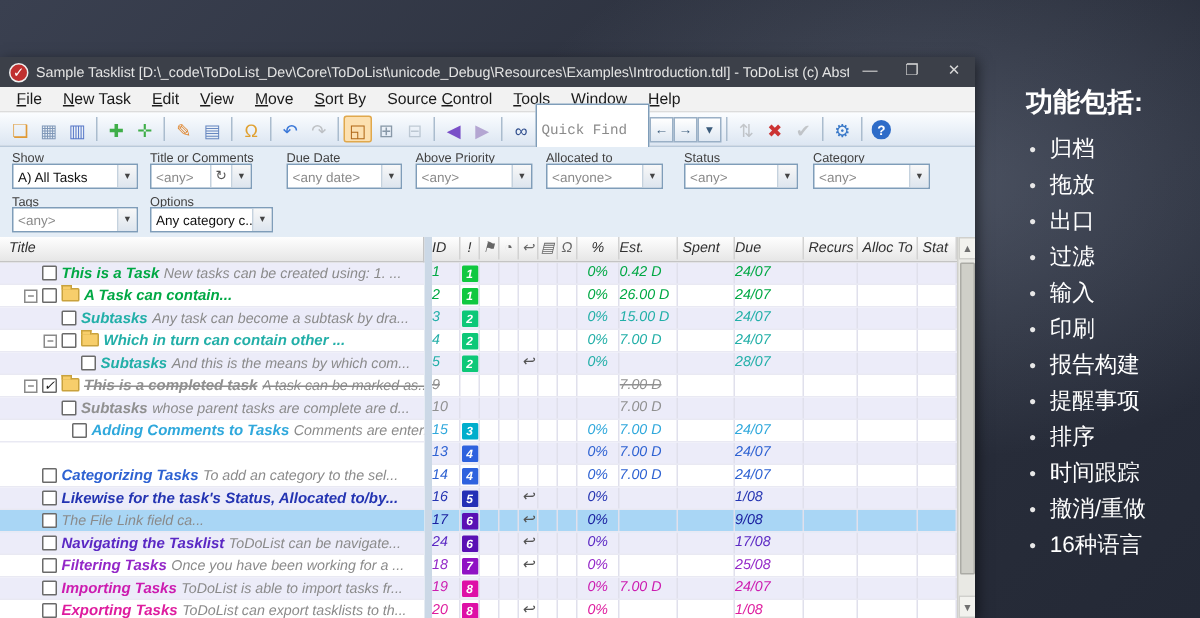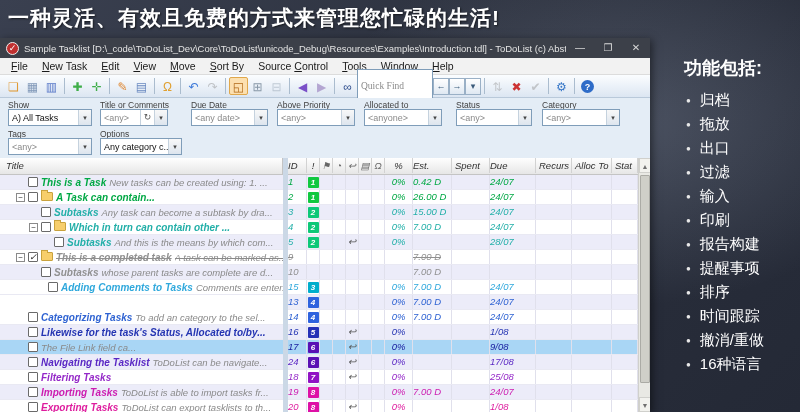--- a/index.html
+++ b/index.html
@@ -34,21 +34,21 @@
 
   .toolbar { position:absolute; left:0; top:37px; width:100%; height:23px;
     background:linear-gradient(#FBFDFF,#DCE6F2); border-bottom:1px solid #B9C9DA;
     display:flex; align-items:center; padding-left:4px; }
   .tb-icon { width:19px; height:18px; font-size:12px; line-height:18px; text-align:center; flex:0 0 auto;
     border:1px solid transparent; }
   .tb-icon.dis { opacity:.45; }
   .tb-icon.act { background:#FCE0B0; border:1px solid #E0A84C; border-radius:2px; }
   .tb-sep { width:1px; height:16px; background:#AABCCE; margin:0 3px; flex:0 0 auto; }
   .qf-input { width:76px; height:17px; border:1px solid #7f9db9; background:#fff; font-size:9.5px;
-    color:#8a8a8a; padding:16px 3px; font-family:Liberation Serif, serif; flex:0 0 auto; }
+    color:#8a8a8a; padding:16px 3px; font-family:Liberation Mono, monospace; flex:0 0 auto; }
   .qf-btn { width:16px; height:17px; border:1px solid #9ab0c6; background:linear-gradient(#fff,#dfe8f2);
     font-size:9px; line-height:15px; text-align:center; color:#3a5a7a; flex:0 0 auto; }
   .help-circle { background:#2E6CC8; color:#fff !important; border-radius:50%; width:13px; height:13px;
     font-size:9px; line-height:13px; margin:0 3px; font-weight:bold; }
 
   
   .filterbar { position:absolute; left:0; top:60px; width:100%; height:60px; background:#E4EDF6; }
   .flt-label { position:absolute; font-size:8.5px; color:#404040; white-space:nowrap; }
   .combo { position:absolute; height:17px; background:#fff; border:1px solid #7f9db9; display:flex;
     align-items:center; overflow:hidden; }
@@ -111,21 +111,20 @@
   .side-panel { position:absolute; left:672px; top:0; width:128px; height:412px; color:#fff; }
   .side-heading { position:absolute; left:12px; top:56px; font-size:18px; font-weight:bold; }
   .side-list { position:absolute; left:14px; top:88px; list-style:none; }
   .side-item { font-size:15px; height:24px; line-height:24px; white-space:nowrap; }
   .side-item::before { content:"●"; font-size:8px; vertical-align:2px; margin-right:9px; color:#E8E8E8; }
 </style>
 </head>
 <body>
 
 <div class="stage">
-  <div class="banner">一种灵活、有效且免费的方式来管理您忙碌的生活!</div>
 
   <div class="app-window">
     <div class="titlebar">
       <div class="app-icon">✓</div>
       <div class="title-text">Sample Tasklist [D:\_code\ToDoList_Dev\Core\ToDoList\unicode_Debug\Resources\Examples\Introduction.tdl] - ToDoList (c) AbstractSp...</div>
       <div class="win-btn">—</div>
       <div class="win-btn">❐</div>
       <div class="win-btn">✕</div>
     </div>
 
@@ -340,20 +339,21 @@
               <span class="cb"></span>
               <span class="t-title" style="color: rgb(90, 40, 196);">Navigating the Tasklist</span>
               <span class="t-comment">ToDoList can be navigate...</span>
             </div>
           </div>
           <div class="t-row" style="top: 195px;">
             <div class="lcell" style="padding-left: 16px;">
               <span class="exp-sp"></span>
               <span class="cb"></span>
               <span class="t-title" style="color: rgb(148, 40, 200);">Filtering Tasks</span>
+              <span class="t-comment">Once you have been working for a ...</span>
             </div>
           </div>
           <div class="t-row alt" style="top: 210px;">
             <div class="lcell" style="padding-left: 16px;">
               <span class="exp-sp"></span>
               <span class="cb"></span>
               <span class="t-title" style="color: rgb(204, 28, 176);">Importing Tasks</span>
               <span class="t-comment">ToDoList is able to import tasks fr...</span>
             </div>
           </div>

